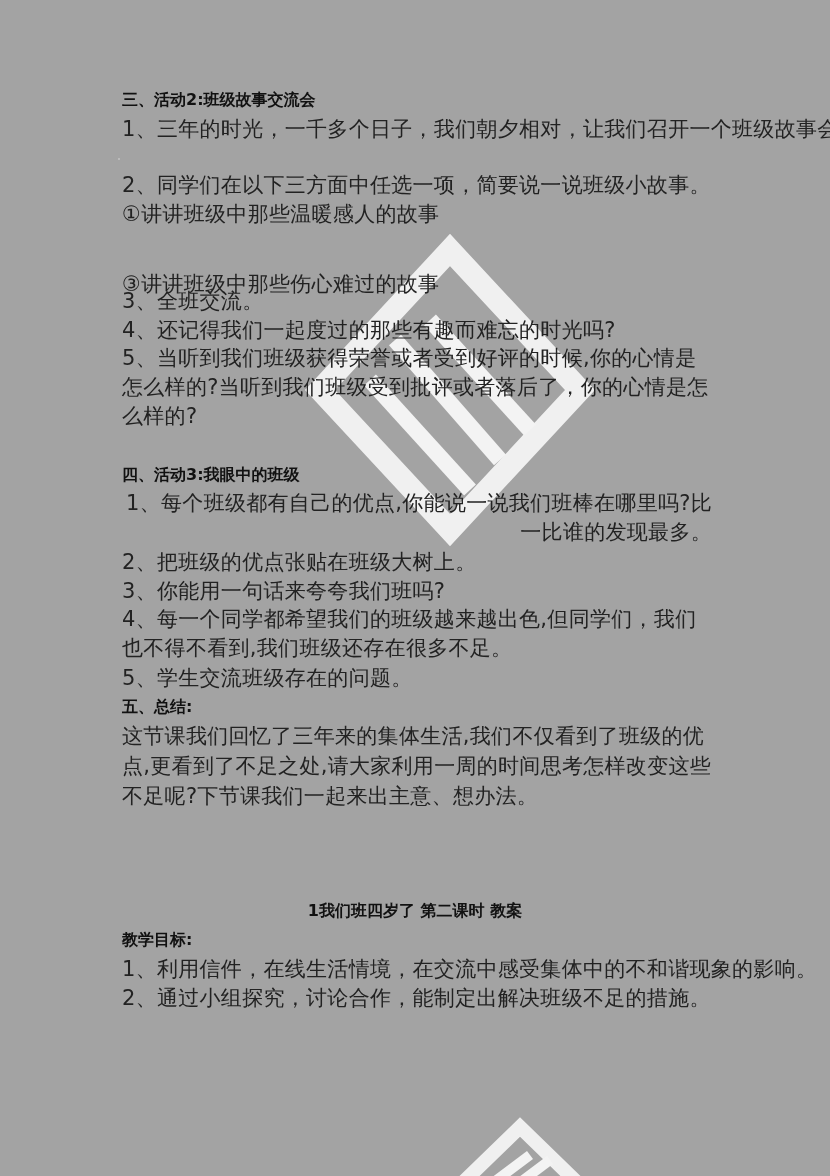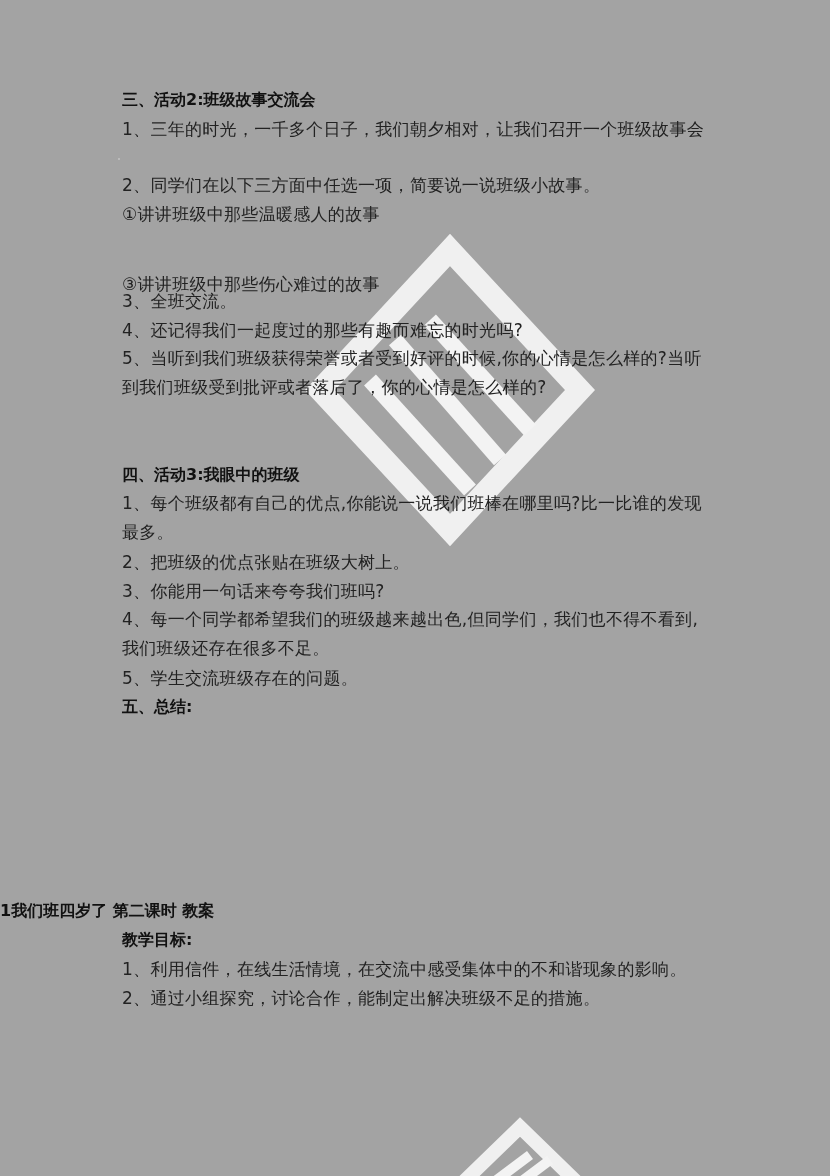--- a/index.html
+++ b/index.html
@@ -1,24 +1,24 @@
 <!DOCTYPE html>
 <html><head>
   <meta charset="utf-8">
   <style>
     html, body { margin: 0; padding: 0; background: #ffffff; }
     body { width: 830px; height: 1176px; position: relative; overflow: hidden;
            font-family: "DejaVu Sans", "Liberation Sans", sans-serif; color: #1a1a1a; }
     .page { position: absolute; left: 0; top: 0; width: 830px; height: 1176px; background: #a3a3a3; }
     .watermark { position: absolute; pointer-events: none; }
-    .line { position: absolute; left: 122px; width: 590px; font-size: 17px; line-height: 30px;
+    .line { position: absolute; left: 122px; width: 590px; font-size: 21px; line-height: 30px;
             white-space: nowrap; color: #222; letter-spacing: 0.3px; }
     .line.wrap { white-space: normal; line-height: 29px; }
     .h { font-weight: bold; font-size: 16px; color: #111; letter-spacing: 0; }
-    .title { position: absolute; left: 0; width: 830px; font-weight: bold;
+    .title { position: absolute; left: 0; width: 830px; text-align: center; font-weight: bold;
              font-size: 16px; color: #111; line-height: 30px; }
     .dot { position: absolute; left: 118px; top: 158px; width: 2px; height: 2px; background: #bbb; }
   </style>
 </head>
 <body>
 
 <div class="page">
 
   <svg class="watermark" style="left:300px;top:230px;" width="300" height="320" viewBox="0 0 300 320">
     <g fill="none" stroke="#f0f0f0" stroke-width="22">
@@ -44,26 +44,27 @@
   <div class="line" style="top:114px;">1、三年的时光，一千多个日子，我们朝夕相对，让我们召开一个班级故事会</div>
   <div class="dot"></div>
   <div class="line" style="top:170px;">2、同学们在以下三方面中任选一项，简要说一说班级小故事。</div>
   <div class="line" style="top:199px;">①讲讲班级中那些温暖感人的故事</div>
   <div class="line" style="top:257px;margin-top:12px;">③讲讲班级中那些伤心难过的故事</div>
   <div class="line" style="top:286px;">3、全班交流。</div>
   <div class="line" style="top:315px;">4、还记得我们一起度过的那些有趣而难忘的时光吗?</div>
   <div class="line wrap" style="top:344px;">5、当听到我们班级获得荣誉或者受到好评的时候,你的心情是怎么样的?当听到我们班级受到批评或者落后了，你的心情是怎么样的?</div>
 
   <div class="line h" style="top:460px;">四、活动3:我眼中的班级</div>
-  <div class="line wrap" style="top:489px;">1、每个班级都有自己的优点,你能说一说我们班棒在哪里吗?比一比谁的发现最多。</div>
+  <div class="line wrap" style="top:489px;text-align:right;">1、每个班级都有自己的优点,你能说一说我们班棒在哪里吗?比一比谁的发现最多。</div>
   <div class="line" style="top:547px;">2、把班级的优点张贴在班级大树上。</div>
   <div class="line" style="top:576px;">3、你能用一句话来夸夸我们班吗?</div>
   <div class="line wrap" style="top:605px;">4、每一个同学都希望我们的班级越来越出色,但同学们，我们也不得不看到,我们班级还存在很多不足。</div>
   <div class="line" style="top:663px;">5、学生交流班级存在的问题。</div>
 
   <div class="line h" style="top:692px;">五、总结:</div>
+  <div class="line wrap" style="top:721px; line-height:30px;">这节课我们回忆了三年来的集体生活,我们不仅看到了班级的优点,更看到了不足之处,请大家利用一周的时间思考怎样改变这些不足呢?下节课我们一起来出主意、想办法。</div>
 
   <div class="title" style="top:896px;">1我们班四岁了  第二课时  教案</div>
   <div class="line h" style="top:925px;">教学目标:</div>
   <div class="line" style="top:954px;">1、利用信件，在线生活情境，在交流中感受集体中的不和谐现象的影响。</div>
   <div class="line" style="top:983px;">2、通过小组探究，讨论合作，能制定出解决班级不足的措施。</div>
 
 </div>
 
 </body></html>

